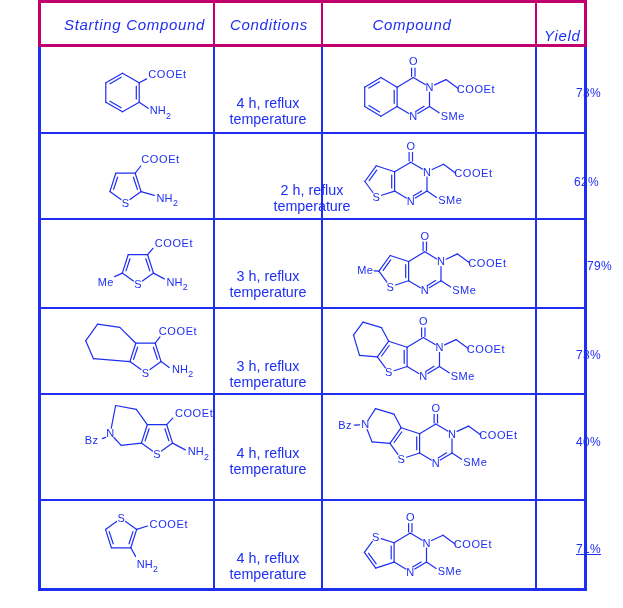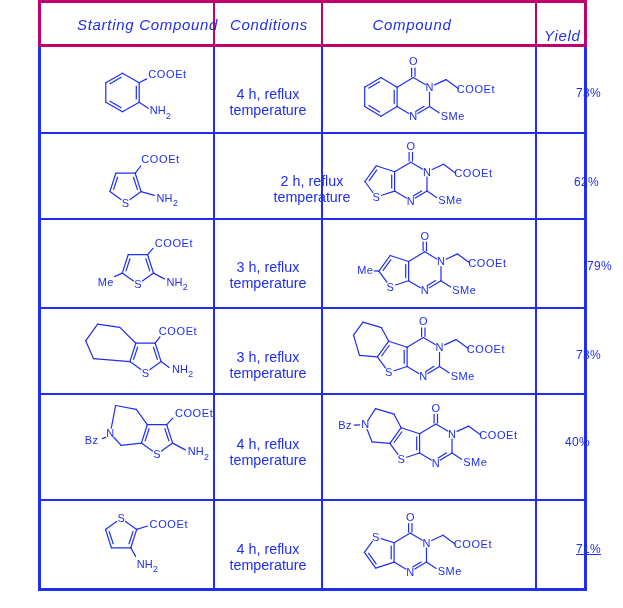--- a/index.html
+++ b/index.html
@@ -1,19 +1,19 @@
 <!DOCTYPE html>
 <html><head>
 <meta charset="utf-8">
 <style>
 html,body{margin:0;padding:0;background:#ffffff;}
 #page{position:relative;width:623px;height:608px;background:#ffffff;overflow:hidden;
   font-family:"Liberation Sans", sans-serif;filter:blur(0.45px);}
 .hd{font-style:italic;font-size:15px;letter-spacing:0.7px;color:#1e2ef2;white-space:nowrap;}
-.cond{font-size:14.3px;letter-spacing:0px;line-height:16px;color:#1e2ef2;}
+.cond{font-size:14.3px;letter-spacing:0px;line-height:16px;color:#1e2ef2;margin-top:9px;}
 .yld{font-size:12px;letter-spacing:0.3px;line-height:16px;color:#1e2ef2;padding-left:28px;}
 </style>
 </head>
 <body>
 <div id="page">
 <div style="position:absolute;left:38px;top:0px;width:549px;height:3px;background:#c2006d"></div>
     <div style="position:absolute;left:38px;top:44px;width:549px;height:3px;background:#c2006d"></div>
     <div style="position:absolute;left:38px;top:0px;width:3px;height:47px;background:#c2006d"></div>
     <div style="position:absolute;left:584px;top:0px;width:3px;height:47px;background:#c2006d"></div>
     <div style="position:absolute;left:213px;top:0px;width:2px;height:47px;background:#c2006d"></div>
@@ -23,35 +23,35 @@
     <div style="position:absolute;left:584px;top:47px;width:3px;height:543px;background:#1e2ef2"></div>
     <div style="position:absolute;left:213px;top:47px;width:2px;height:543px;background:#1e2ef2"></div>
     <div style="position:absolute;left:321px;top:47px;width:2px;height:543px;background:#1e2ef2"></div>
     <div style="position:absolute;left:535px;top:47px;width:2px;height:543px;background:#1e2ef2"></div>
     <div style="position:absolute;left:41px;top:132px;width:543px;height:2px;background:#1e2ef2"></div>
     <div style="position:absolute;left:41px;top:218px;width:543px;height:2px;background:#1e2ef2"></div>
     <div style="position:absolute;left:41px;top:307px;width:543px;height:2px;background:#1e2ef2"></div>
     <div style="position:absolute;left:41px;top:393px;width:543px;height:2px;background:#1e2ef2"></div>
     <div style="position:absolute;left:41px;top:499px;width:543px;height:2px;background:#1e2ef2"></div>
     <div style="position:absolute;left:38px;top:588px;width:549px;height:3px;background:#1e2ef2"></div>
-<div class="hd" style="position:absolute;left:64px;top:16px;margin-left:13px;">Starting Compound</div>
+<div class="hd" style="position:absolute;left:64px;top:16px;">Starting Compound</div>
     <div class="hd" style="position:absolute;left:230px;top:16px;">Conditions</div>
     <div class="hd" style="position:absolute;left:372.5px;top:16px;">Compound</div>
     <div class="hd" style="position:absolute;left:544px;top:27px;">Yield</div>
     <div class="cond" style="position:absolute;left:216px;top:86.4px;width:104px;text-align:center;">4 h, reflux<br>temperature</div>
     <div class="cond" style="position:absolute;left:216px;top:173.4px;width:104px;text-align:center;padding-left:44px;">2 h, reflux<br>temperature</div>
     <div class="cond" style="position:absolute;left:216px;top:258.7px;width:104px;text-align:center;">3 h, reflux<br>temperature</div>
     <div class="cond" style="position:absolute;left:216px;top:348.7px;width:104px;text-align:center;">3 h, reflux<br>temperature</div>
     <div class="cond" style="position:absolute;left:216px;top:435.9px;width:104px;text-align:center;">4 h, reflux<br>temperature</div>
     <div class="cond" style="position:absolute;left:216px;top:541.3px;width:104px;text-align:center;">4 h, reflux<br>temperature</div>
     <div class="yld" style="position:absolute;left:537px;top:85.2px;width:47px;text-align:center;">73%</div>
     <div class="yld" style="position:absolute;left:537px;top:173.5px;width:43px;text-align:center;">62%</div>
     <div class="yld" style="position:absolute;left:537px;top:258.3px;width:47px;text-align:right;">79%</div>
     <div class="yld" style="position:absolute;left:537px;top:347.4px;width:47px;text-align:center;">73%</div>
-    <div class="yld" style="position:absolute;left:537px;top:433.6px;width:47px;text-align:left;">40%</div>
+    <div class="yld" style="position:absolute;left:537px;top:433.6px;width:47px;text-align:center;">40%</div>
     <div class="yld" style="position:absolute;left:537px;top:540.5px;width:47px;text-align:center;text-decoration:underline;">71%</div>
 <svg width="623" height="608" viewBox="0 0 623 608" style="position:absolute;left:0;top:0" stroke="#1e2ef2" fill="none" stroke-linecap="round">
       <g fill="#1e2ef2" stroke="none" font-family="'Liberation Sans', sans-serif">
         <text x="148.3" y="77.8" font-size="11" letter-spacing="0.6">COOEt</text>
         <text x="149.8" y="114.4" font-size="11">NH</text>
         <text x="166.1" y="118.6" font-size="8.8">2</text>
         <text x="125.5" y="206.8" font-size="11" text-anchor="middle">S</text>
         <text x="141.3" y="163.2" font-size="11" letter-spacing="0.6">COOEt</text>
         <text x="156.6" y="201.6" font-size="11">NH</text>
         <text x="172.9" y="205.8" font-size="8.8">2</text>

